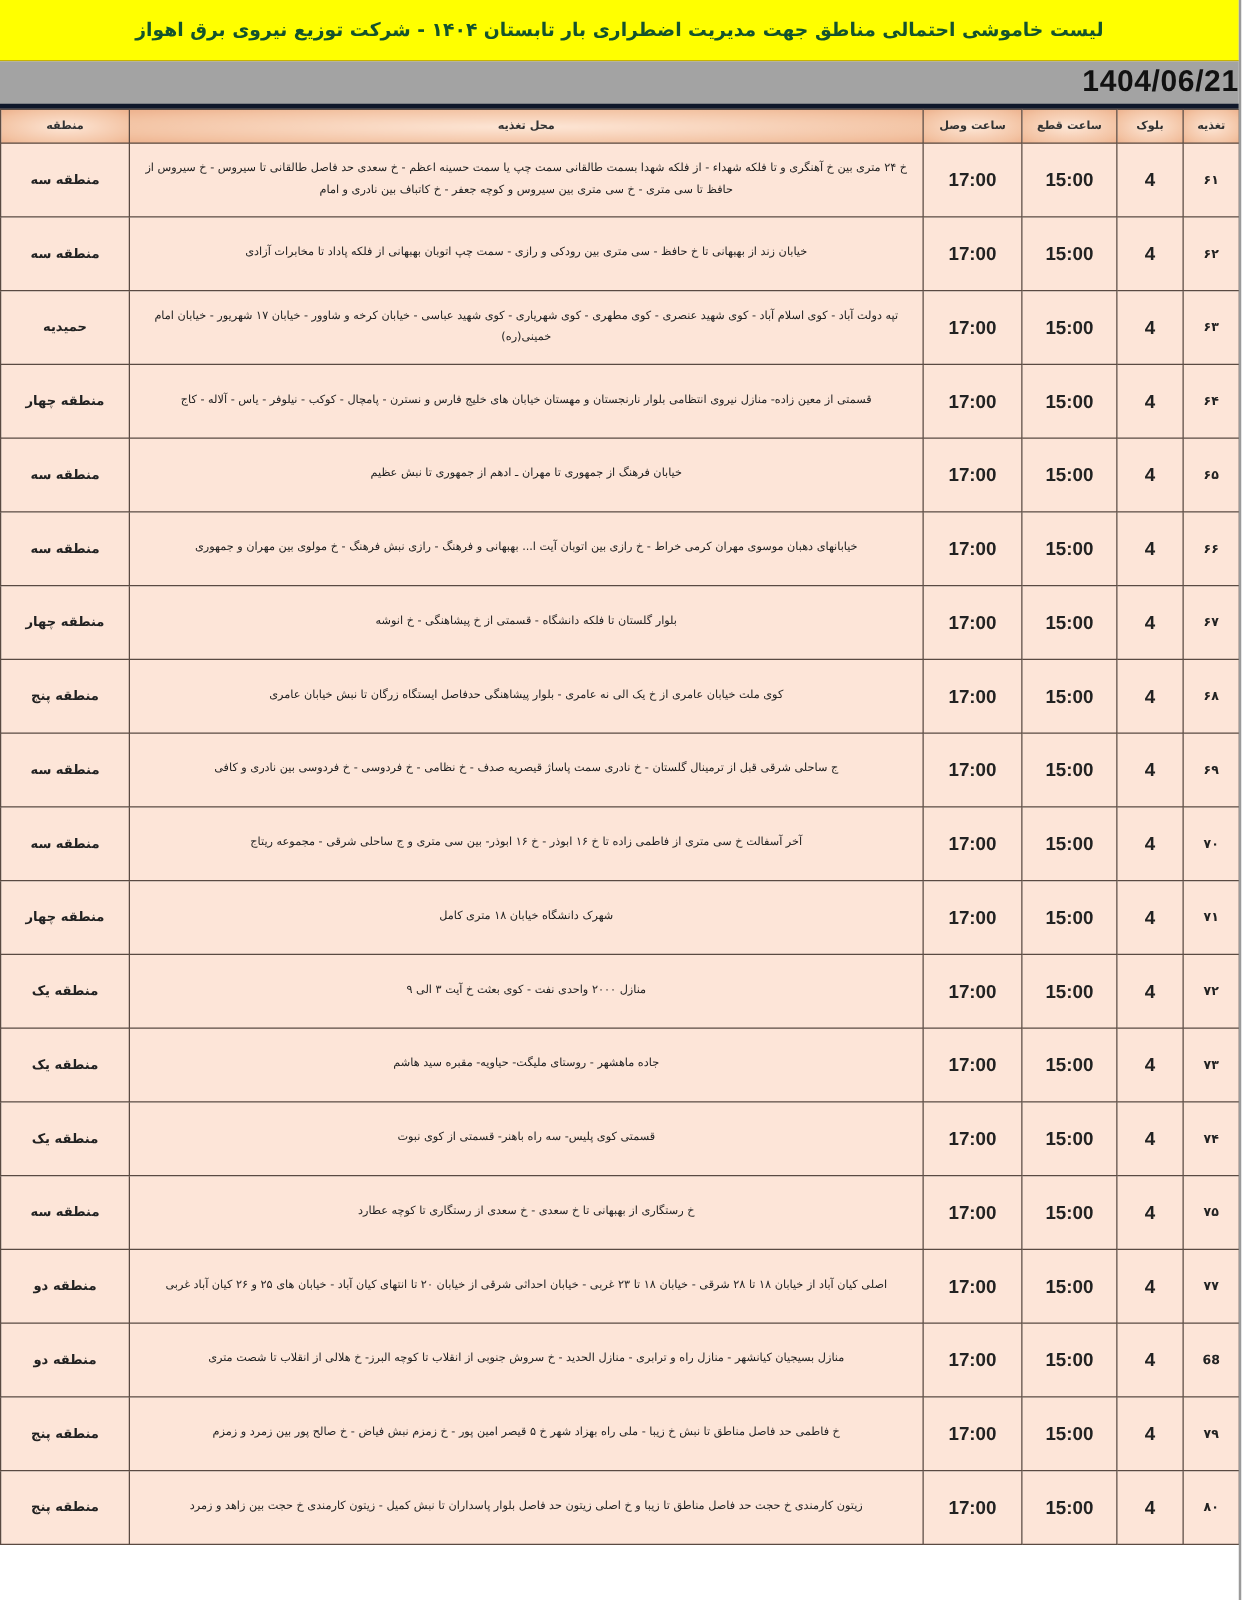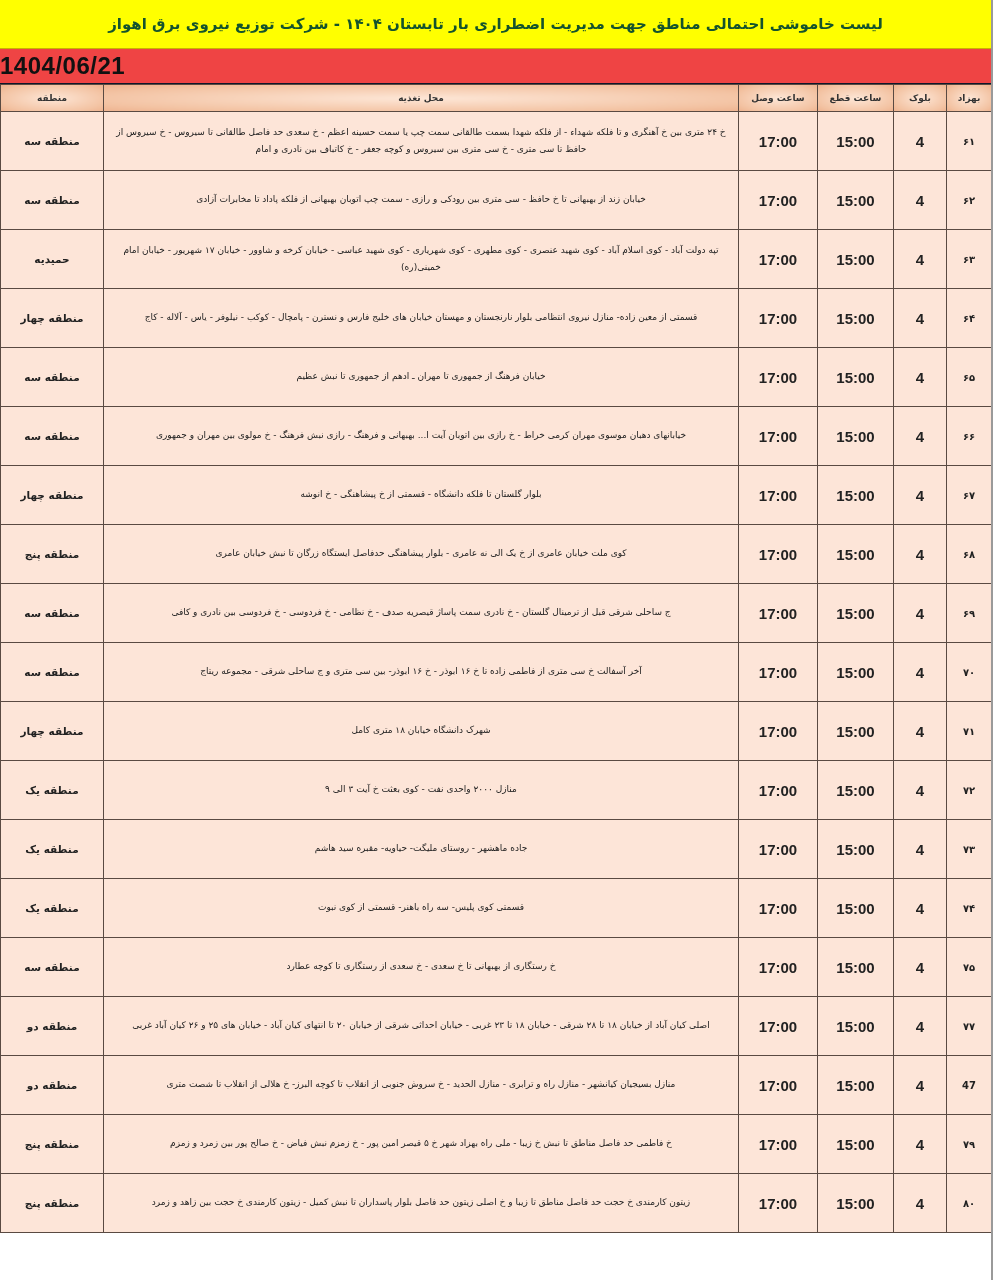--- a/index.html
+++ b/index.html
@@ -1,20 +1,20 @@
 <!DOCTYPE html>
 <html><head>
 <meta charset="utf-8">
 <style>
   html, body { margin: 0; padding: 0; background: #ffffff; }
   body { width: 1002px; height: 1280px; overflow: hidden; position: relative; font-family: "DejaVu Sans", sans-serif; }
   .sheet { position: absolute; left: 0; top: 0; width: 991px; }
   .title-bar { height: 48px; background: #ffff00; display: flex; align-items: center; justify-content: center; border-bottom: 1px solid #c9b400; }
   .title-bar span { font-weight: bold; font-size: 15px; color: #14532d; direction: rtl; }
-  .date-bar { height: 34px; background: #ef4444; display: flex; align-items: center; justify-content: flex-start; border-bottom: 1px solid #0f172a; }
+  .date-bar { height: 34px; background: #a3a3a3; display: flex; align-items: center; justify-content: flex-end; border-bottom: 4px solid #0f172a; }
   .date-bar span { font-family: "Liberation Sans", sans-serif; font-weight: bold; font-size: 24px; color: #111; letter-spacing: 0.5px; }
   table { border-collapse: collapse; width: 991px; table-layout: fixed; direction: ltr; }
   th, td { border: 1px solid #5a4a42; text-align: center; vertical-align: middle; padding: 0 4px; }
   th { height: 26px; font-size: 9px; font-weight: bold; color: #333; background: radial-gradient(ellipse at center, #fde6d6 0%, #f3c3a3 75%, #eeb38f 100%); direction: rtl; }
   td { height: 58px; background: #fde5d8; color: #222; }
   td.region { font-size: 10.5px; font-weight: bold; direction: rtl; }
   td.loc { font-size: 9px; font-weight: normal; direction: rtl; line-height: 1.9; }
   td.time { font-family: "Liberation Sans", sans-serif; font-size: 15px; font-weight: bold; margin-left: 10px; }
   td.block { font-family: "Liberation Sans", sans-serif; font-size: 15px; font-weight: bold; }
   td.rownum { font-size: 10px; font-weight: bold; direction: rtl; }
@@ -39,21 +39,21 @@
       <col style="width:53px">
       <col style="width:45px">
     </colgroup>
     <thead>
       <tr>
         <th>منطقه</th>
         <th>محل تغذیه</th>
         <th>ساعت وصل</th>
         <th>ساعت قطع</th>
         <th>بلوک</th>
-        <th>بهزاد</th>
+        <th>تغذیه</th>
       </tr>
     </thead>
     <tbody id="table-body">
         <tr>
           <td class="region">منطقه سه</td>
           <td class="loc">خ ۲۴ متری بین خ آهنگری و تا فلکه شهداء - از فلکه شهدا بسمت طالقانی سمت چپ یا سمت حسینه اعظم - خ سعدی حد فاصل طالقانی تا سیروس - خ سیروس از حافظ تا سی متری - خ سی متری بین سیروس و کوچه جعفر - خ کاتباف بین نادری و امام</td>
           <td class="time">17:00</td>
           <td class="time">15:00</td>
           <td class="block">4</td>
           <td class="rownum">۶۱</td>
@@ -177,21 +177,21 @@
           <td class="time">15:00</td>
           <td class="block">4</td>
           <td class="rownum">۷۷</td>
         </tr>
         <tr>
           <td class="region">منطقه دو</td>
           <td class="loc">منازل بسیجیان کیانشهر - منازل راه و ترابری - منازل الحدید - خ سروش جنوبی از انقلاب تا کوچه البرز- خ هلالی از انقلاب تا شصت متری</td>
           <td class="time">17:00</td>
           <td class="time">15:00</td>
           <td class="block">4</td>
-          <td class="rownum">47</td>
+          <td class="rownum">68</td>
         </tr>
         <tr>
           <td class="region">منطقه پنج</td>
           <td class="loc">خ فاطمی حد فاصل مناطق تا نبش خ زیبا - ملی راه بهزاد شهر خ ۵ قیصر امین پور - خ زمزم نبش فیاض - خ صالح پور بین زمرد و زمزم</td>
           <td class="time">17:00</td>
           <td class="time">15:00</td>
           <td class="block">4</td>
           <td class="rownum">۷۹</td>
         </tr>
         <tr>

